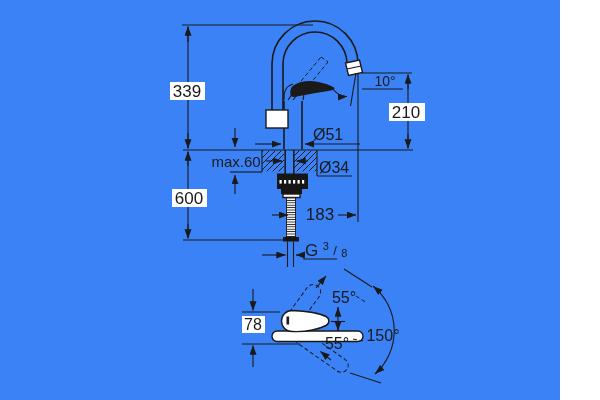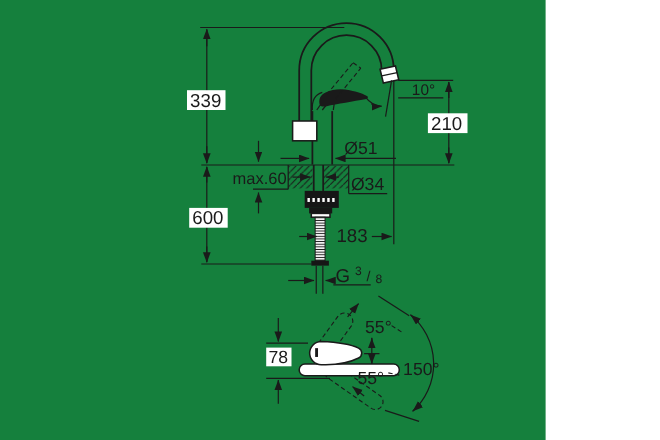--- a/index.html
+++ b/index.html
@@ -1,16 +1,16 @@
 <!DOCTYPE html>
 <html><head>
 <meta charset="utf-8">
 <style>
   html,body{margin:0;padding:0;background:#fff;}
-  .stage{position:relative;width:496px;height:400px;background:#15803d;overflow:hidden;
+  .stage{position:relative;width:560px;height:400px;background:#3b82f6;overflow:hidden;
          font-family:"Liberation Sans", sans-serif;}
   svg{display:block;}
   text{fill:#1a1a1a;font-family:"Liberation Sans", sans-serif;}
   .dim{font-size:17px;}
   .dim-sm{font-size:15px;}
   .dim-md{font-size:16px;}
   .dim-xs{font-size:14px;}
   .thin{stroke:#1a1a1a;stroke-width:1.1;fill:none;}
   .obj{stroke:#1a1a1a;stroke-width:1.6;fill:none;}
   .objf{stroke:#1a1a1a;stroke-width:1.4;fill:#ffffff;}

